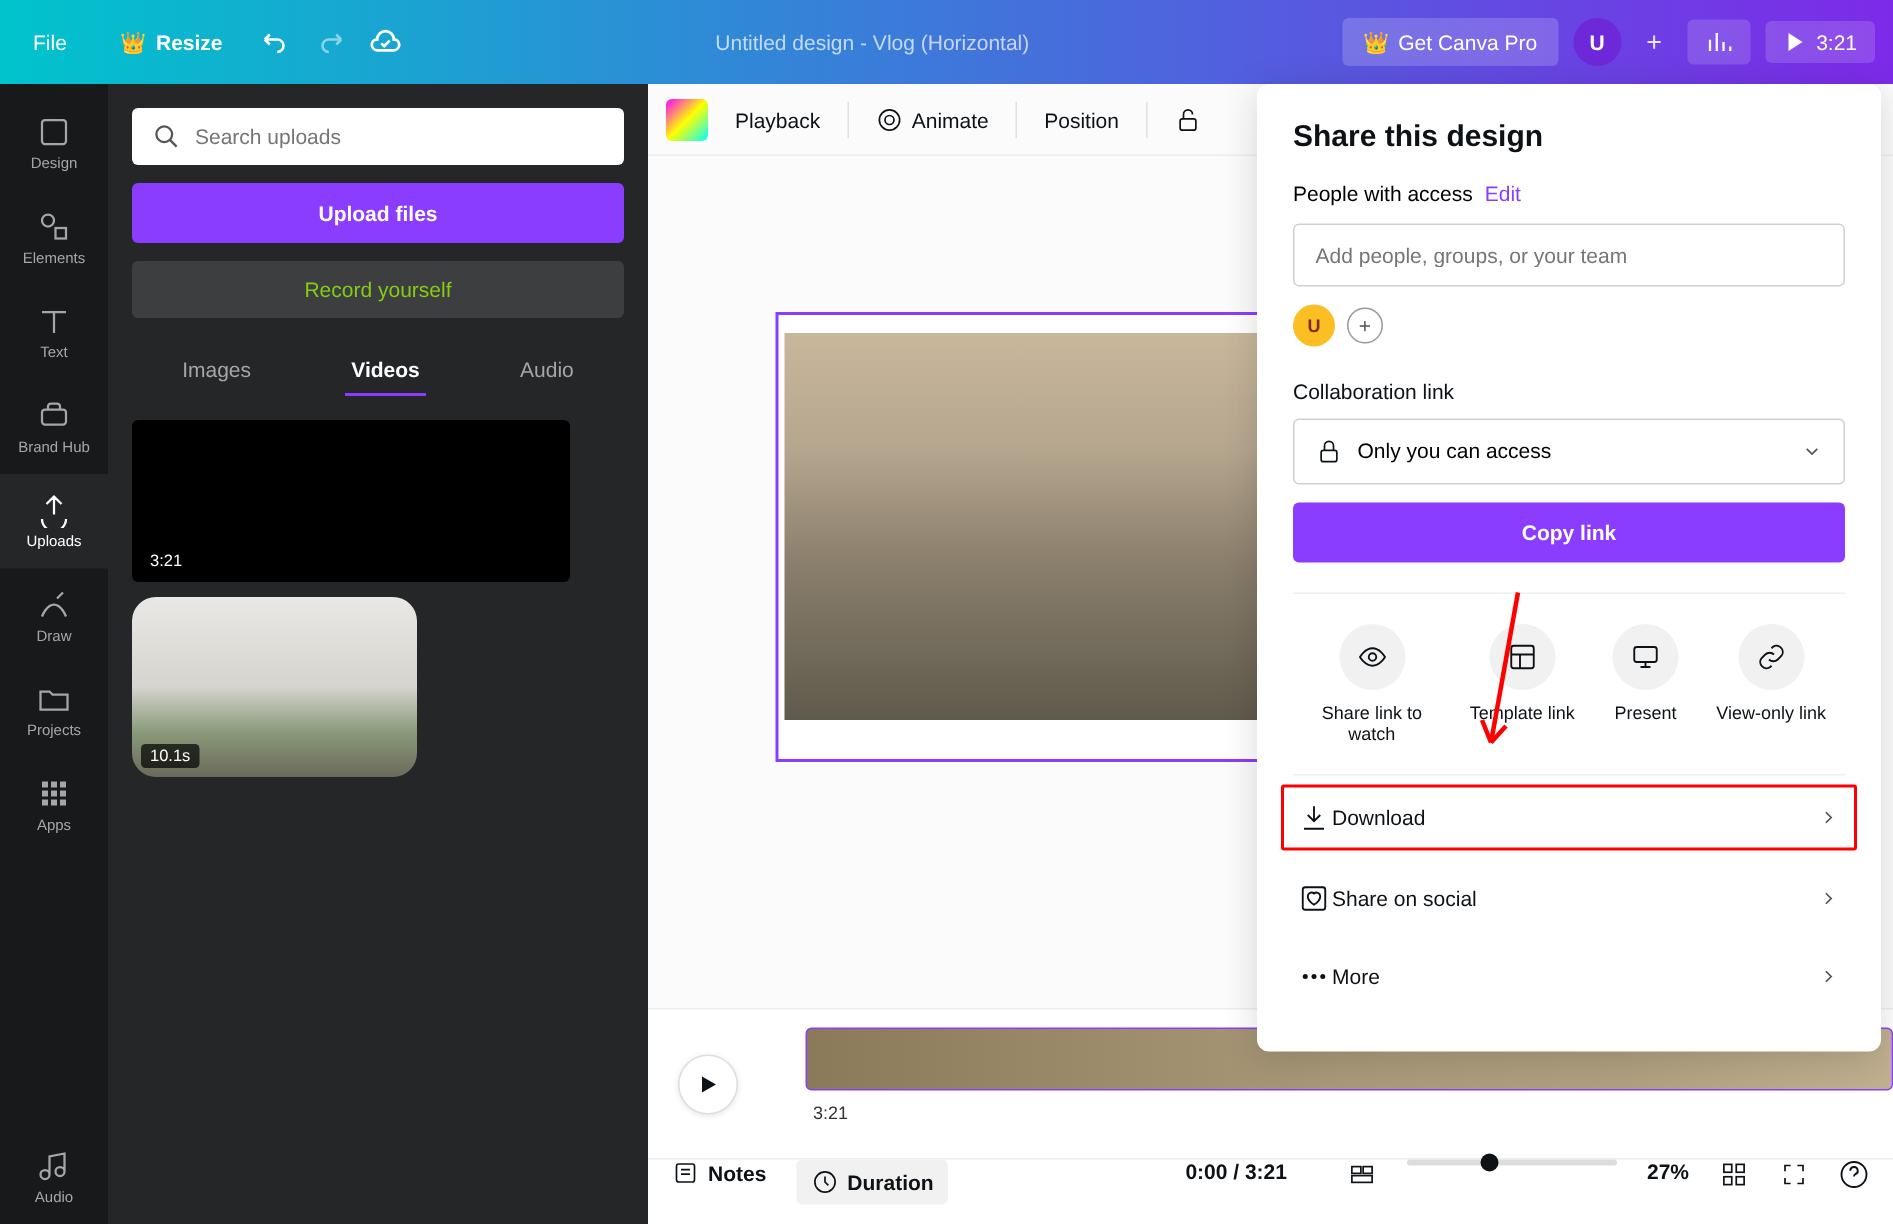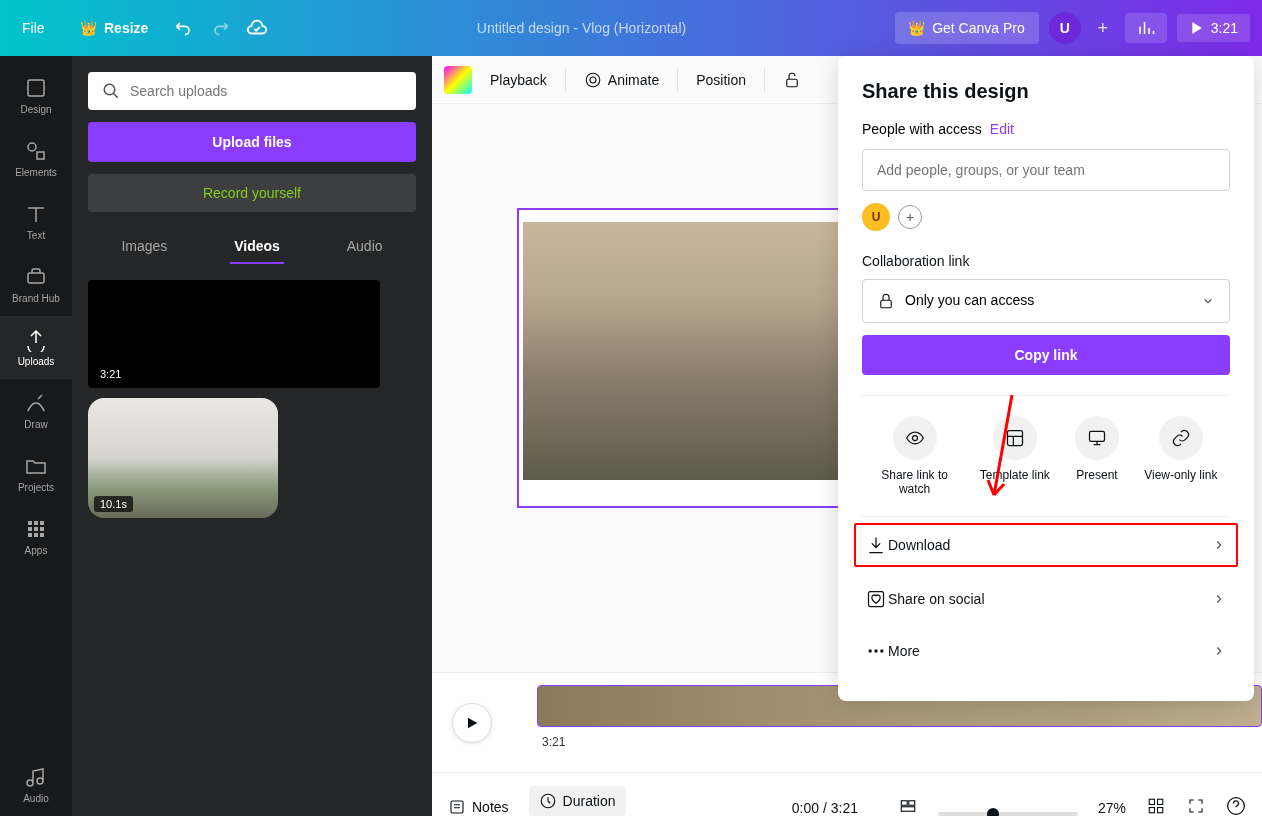--- a/index.html
+++ b/index.html
@@ -78,21 +78,21 @@
 
 .arrow-annotation { position: absolute; top: 390px; right: 240px; z-index: 200; pointer-events: none; }
 
 
 .timeline-area { height: 100px; background: #fff; border-top: 1px solid #eee; position: relative; }
 .timeline-play { position: absolute; left: 20px; top: 30px; width: 40px; height: 40px; border-radius: 50%; background: #fff; border: 1px solid #ddd; display: flex; align-items: center; justify-content: center; cursor: pointer; box-shadow: 0 1px 4px rgba(0,0,0,0.1); }
 .timeline-strip { position: absolute; left: 105px; top: 12px; right: 0; height: 42px; background: linear-gradient(90deg, #8a7a5a, #9a8a6a, #aa9a7a, #b0a080, #c0b090); border-radius: 4px; border: 1px solid #8b3dff; }
 .timeline-time { position: absolute; left: 110px; top: 62px; font-size: 12px; color: #333; }
 
 
-.footer { height: 44px; background: #fff; border-top: 1px solid #eee; display: flex; align-items: flex-end; padding: 0 16px; gap: 20px; }
+.footer { height: 44px; background: #fff; border-top: 1px solid #eee; display: flex; align-items: flex-start; padding: 0 16px; gap: 20px; font-weight: bold; }
 .footer-item { display: flex; align-items: center; gap: 6px; font-size: 14px; color: #0d1216; cursor: pointer; }
 .footer-duration { background: #f1f1f1; padding: 6px 10px; border-radius: 4px; }
 .footer-time { margin-left: auto; margin-right: 20px; font-size: 14px; color: #0d1216; }
 .footer-slider { width: 140px; height: 4px; background: #ddd; border-radius: 2px; position: relative; }
 .footer-slider-dot { position: absolute; left: 35%; top: -4px; width: 12px; height: 12px; border-radius: 50%; background: #0d1216; }
 .footer-zoom { font-size: 14px; color: #0d1216; }
 .footer-icon { width: 20px; height: 20px; display: flex; align-items: center; justify-content: center; cursor: pointer; color: #0d1216; }
 
 svg { display: block; }
 </style>

